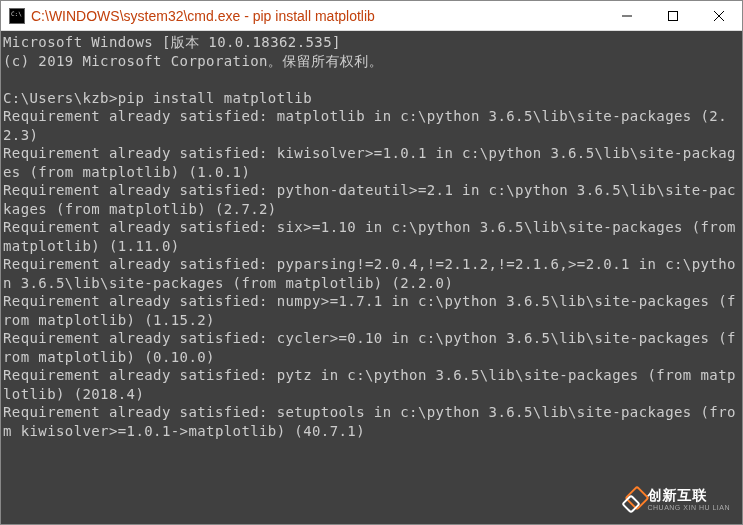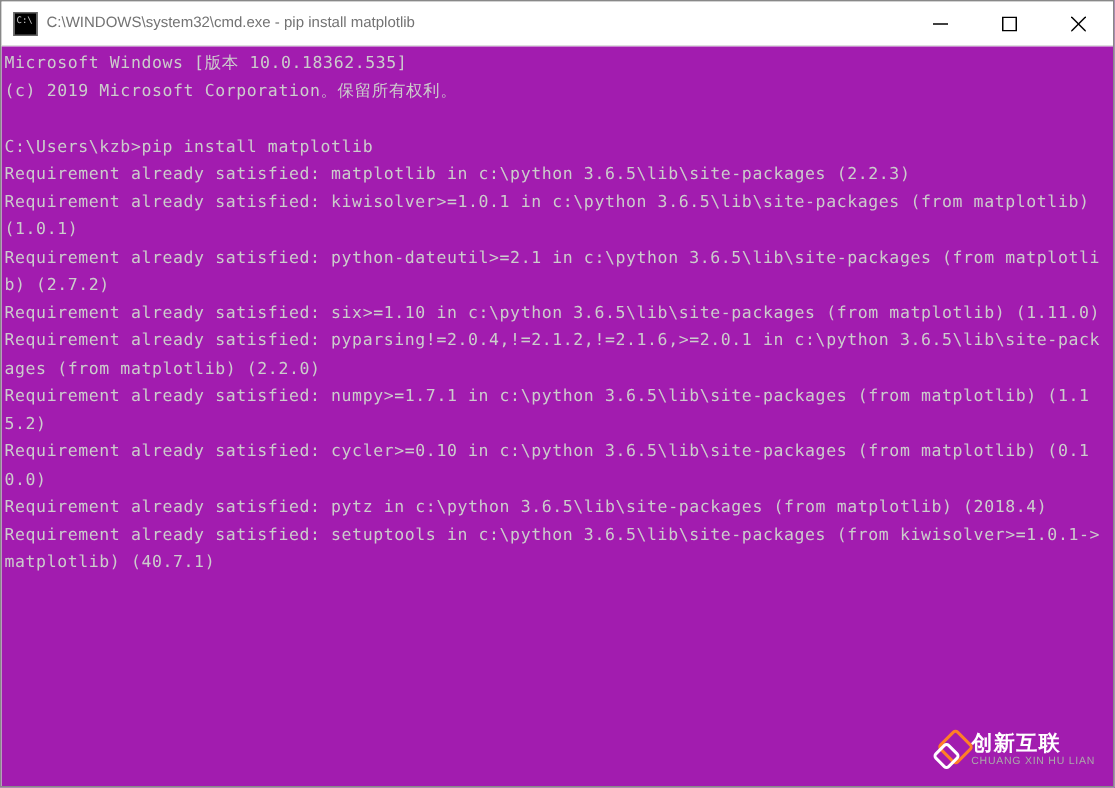--- a/index.html
+++ b/index.html
@@ -31,45 +31,45 @@
       content: "C:\\";
       color: #ccc;
       font-size: 6px;
       position: absolute;
       top: 1px;
       left: 1px;
       font-family: monospace;
     }
     .titlebar-text {
       flex: 1;
-      font-size: 10px;
-      color: #737373;
+      font-size: 14px;
+      color: #c2410c;
       white-space: nowrap;
       overflow: hidden;
     }
     .win-controls {
       display: flex;
       height: 100%;
     }
     .win-btn {
       width: 46px;
       height: 100%;
       display: flex;
       align-items: center;
       justify-content: center;
       font-size: 10px;
       color: #000;
       cursor: pointer;
     }
     .win-btn svg { width: 10px; height: 10px; }
     .terminal {
-      background: #a21caf;
+      background: #404040;
       color: #ccc;
       font-family: "NSimSun", "SimSun", "Consolas", monospace;
-      font-size: 11px;
+      font-size: 14px;
       line-height: 18.5px;
       padding: 2px 2px;
       height: calc(100% - 30px);
       overflow: hidden;
       white-space: pre-wrap;
       word-break: break-all;
       letter-spacing: 0.4px;
     }
     .watermark {
       position: absolute;

